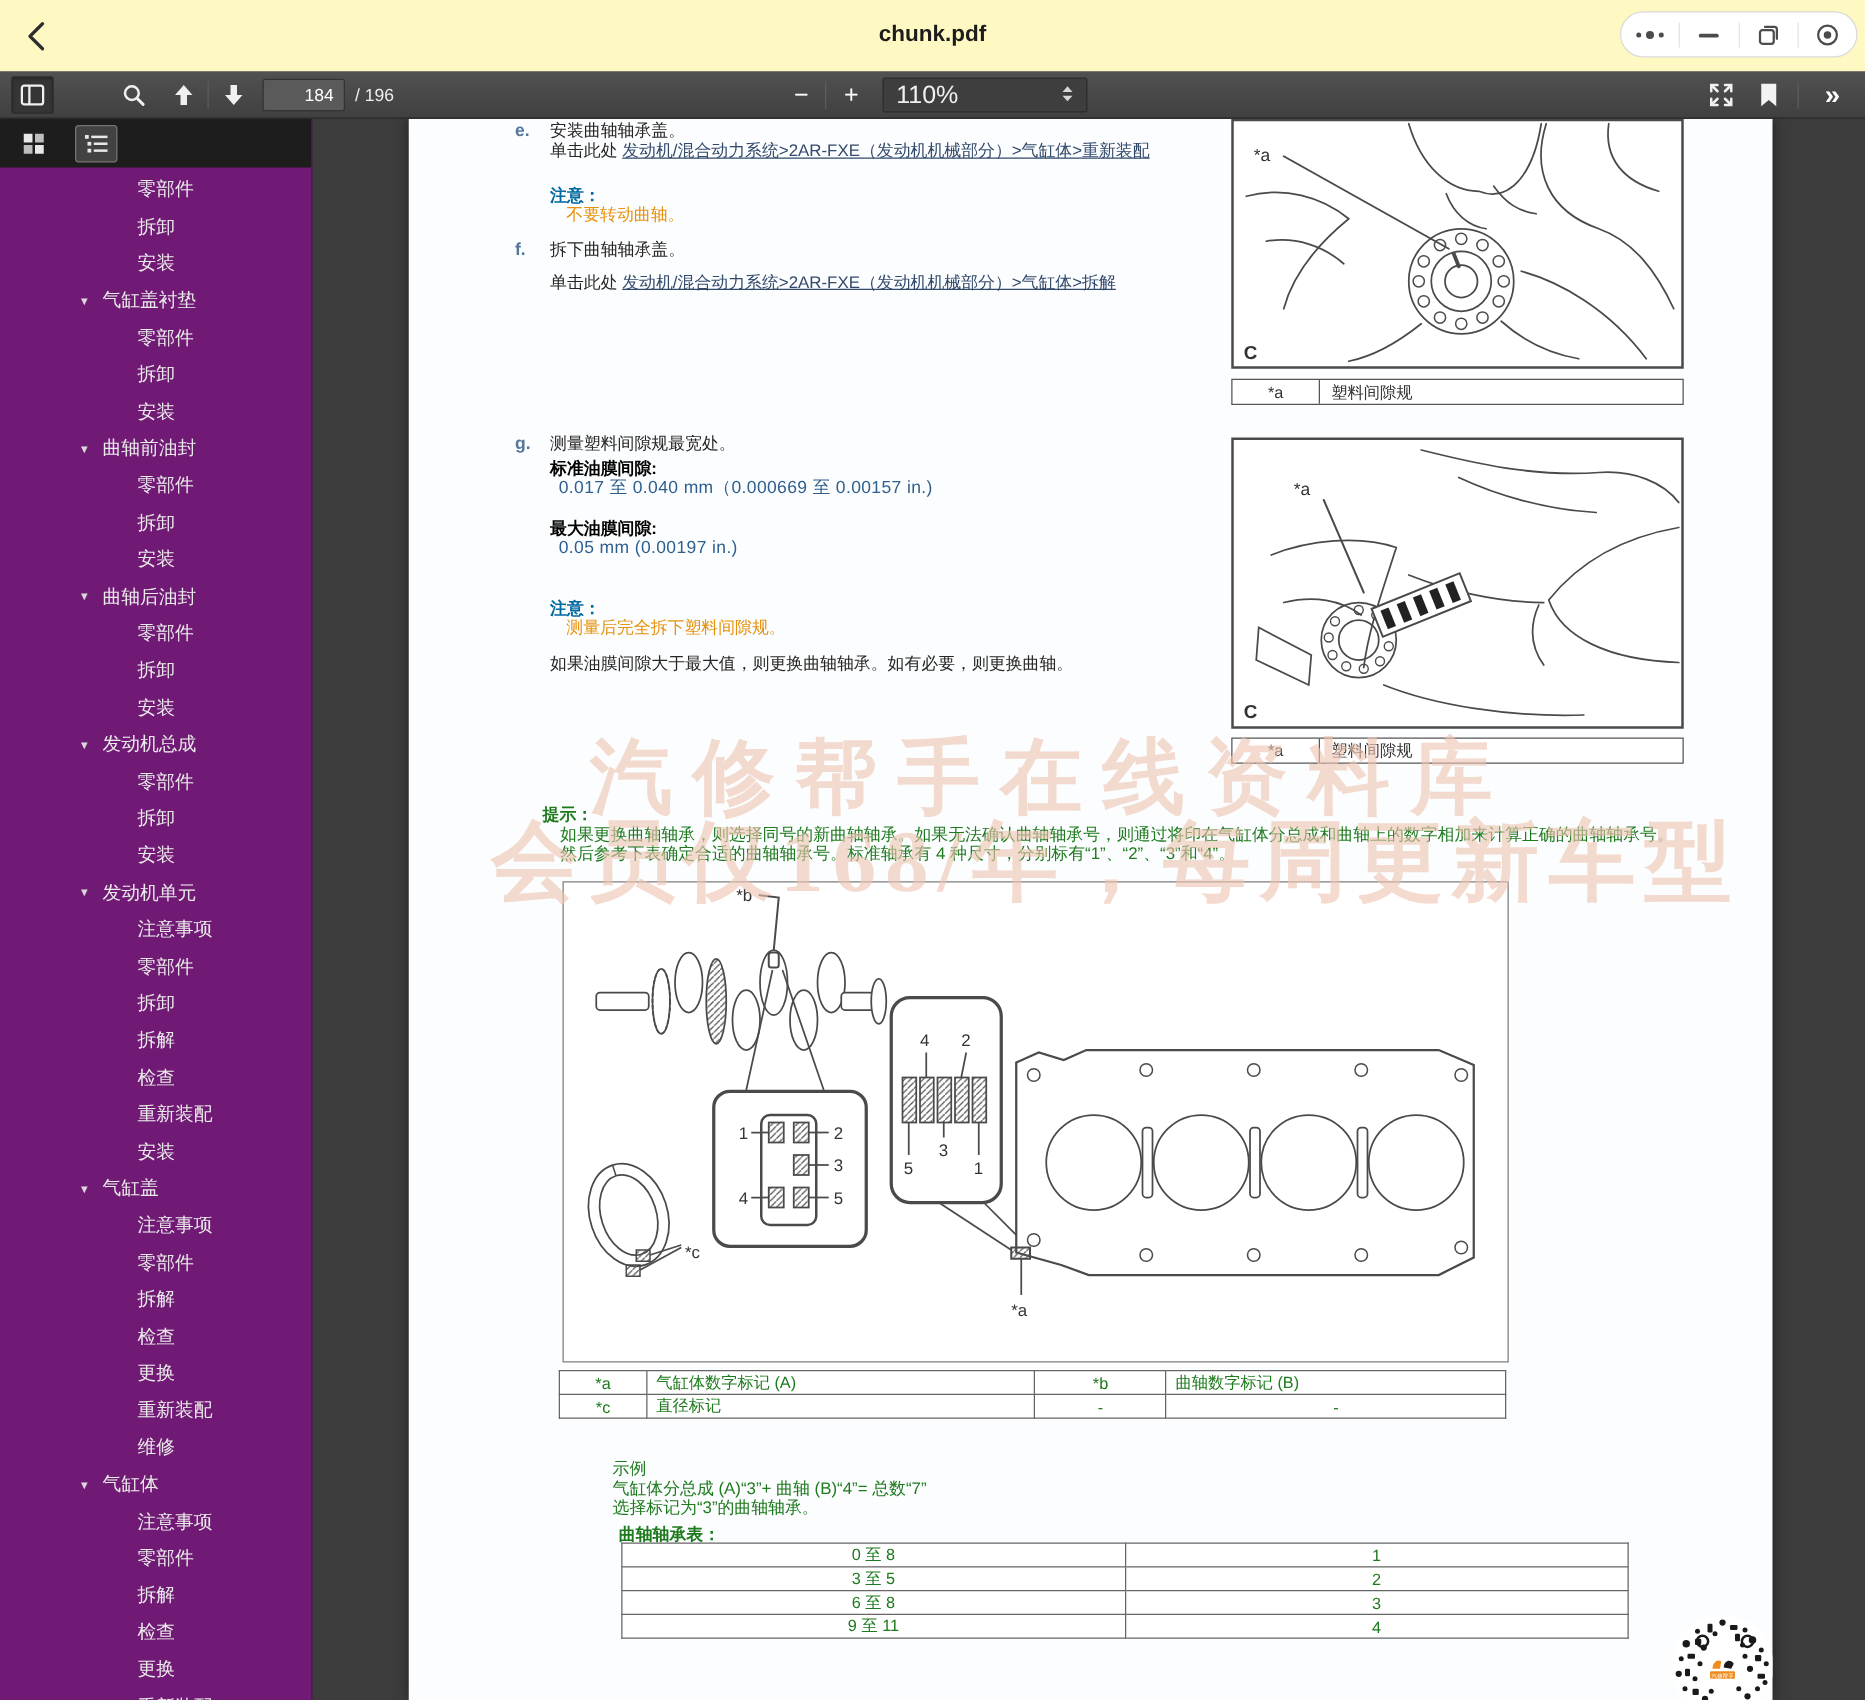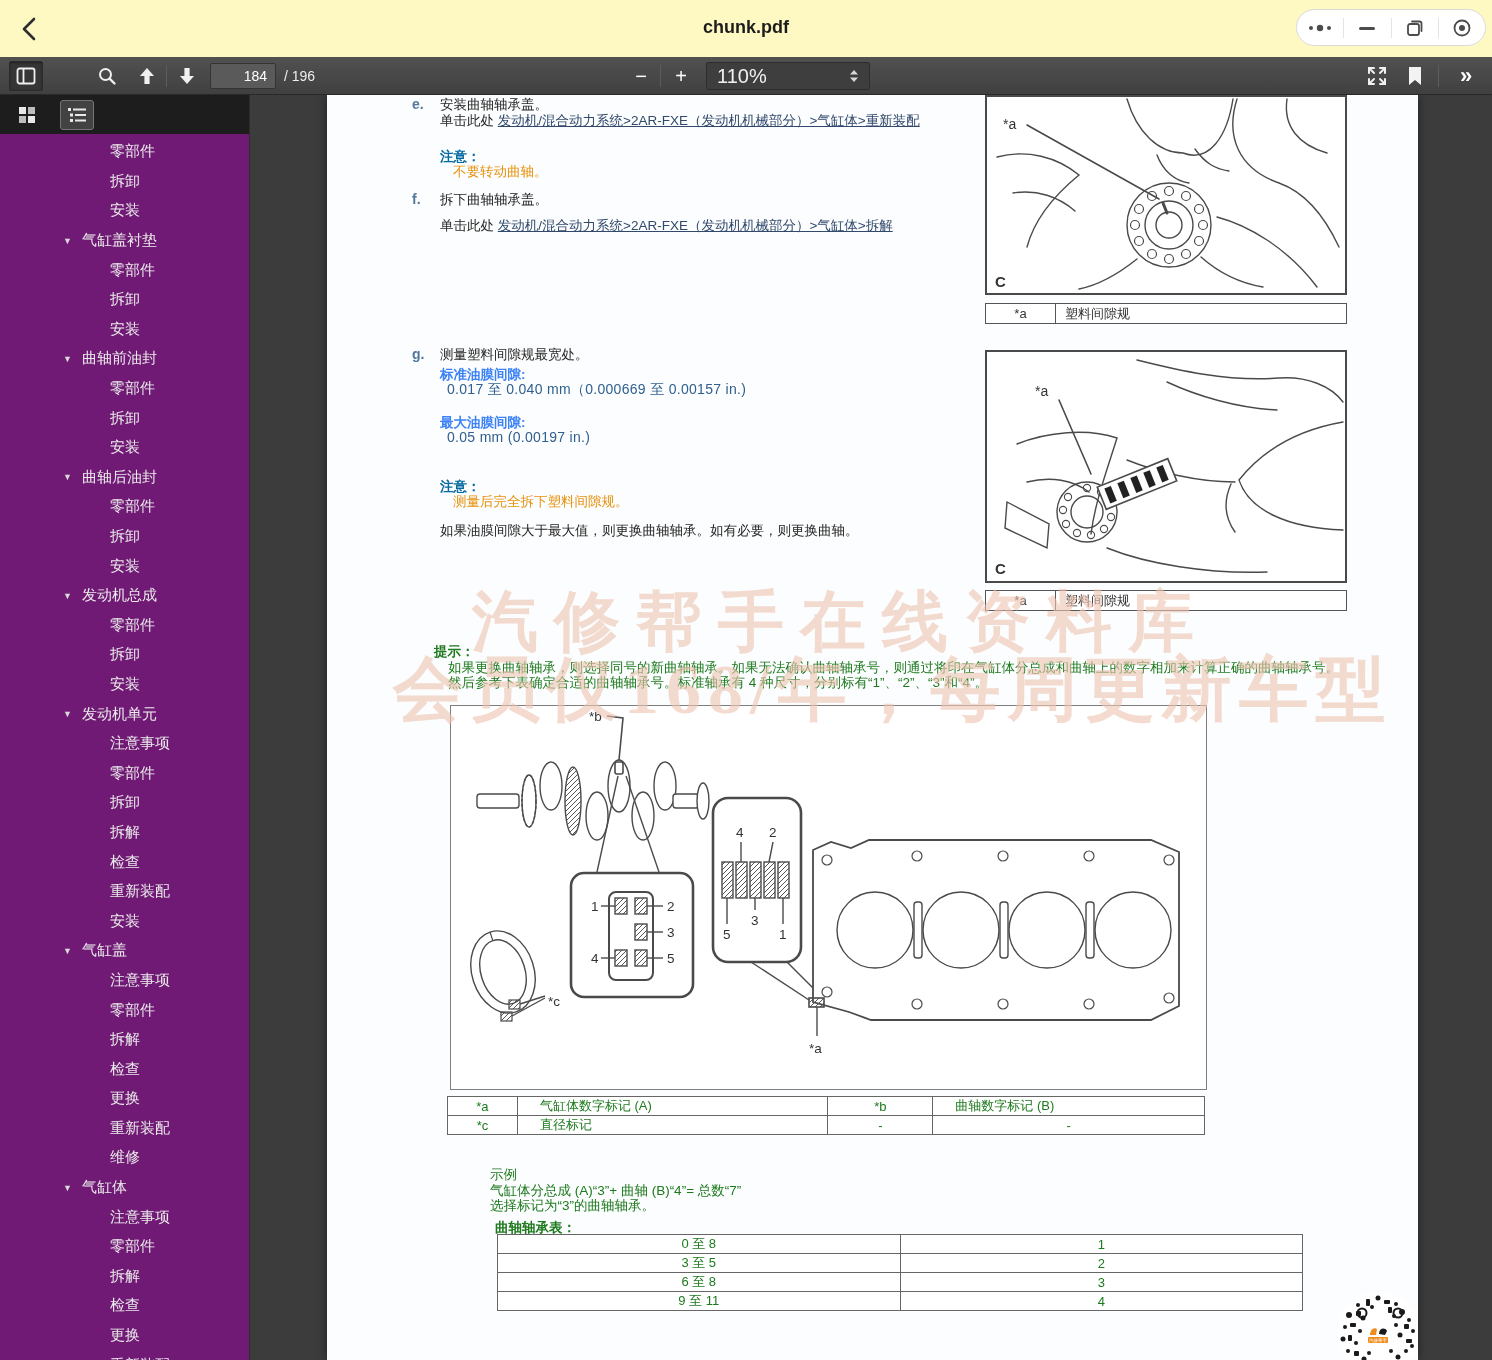--- a/index.html
+++ b/index.html
@@ -46,40 +46,40 @@
   
   .viewer { position:absolute; left:251px; top:95px; width:1241px; height:1265px; background:#3c3c3c; overflow:hidden; z-index:5; }
   .page { position:absolute; left:76px; top:0; width:1091px; height:1265px; background:#fcfdfe; box-shadow:0 0 10px rgba(0,0,0,.45); overflow:hidden; }
 
   .blk { position:absolute; font-size:13.5px; color:#262626; line-height:15px; }
   .step { display:flex; }
   .step-letter { width:28px; font-weight:700; color:#54779c; font-size:14px; }
   .lnk { color:#31496b; text-decoration:underline; cursor:pointer; }
   .notice-label { color:#0369a1; font-weight:700; margin-top:21px; }
   .notice-text { color:#e6920e; padding-left:13px; }
-  .spec-label { color:#3b82f6; font-weight:700; margin-top:5px; }
+  .spec-label { color:#000000; font-weight:700; margin-top:5px; }
   .spec-value { color:#2f5f8f; font-weight:400; font-size:14px; padding-left:7px; letter-spacing:.3px; }
   .gap7 { height:13px; }
 
   .figure-box { position:absolute; border:2px solid #4a4a4a; background:#fff; }
   .cap-table { position:absolute; border:1px solid #555; display:flex; background:#fff; font-size:13px; color:#333; }
   .cap-table .c1 { width:70px; border-right:1px solid #555; display:flex; align-items:center; justify-content:center; }
   .cap-table .c2 { flex:1; display:flex; align-items:center; padding-left:9px; }
 
   .hint { position:absolute; left:107px; top:549px; width:915px; color:#1d7a1d; font-size:13.5px; line-height:15.5px; }
   .hint .hint-label { font-weight:700; }
   .hint .hint-text { padding-left:14px; }
 
   .diagram-box { position:absolute; left:123px; top:610px; width:757px; height:385px; border:1px solid #7e7e7e; background:#fff; }
 
   table { border-collapse:collapse; background:#fff; }
   .legend-table { position:absolute; left:120px; top:1001px; width:758px; font-size:13px; color:#1d7a1d; }
   .legend-table td { border:1px solid #666; height:19px; }
   .legend-table .tc { text-align:center; }
-  .legend-table .tl { padding-left:22px; }
+  .legend-table .tl { padding-left:7px; }
 
   .example { position:absolute; left:163px; top:1072px; color:#1d7a1d; font-size:13.5px; line-height:15.5px; }
   .btable-label { position:absolute; left:168px; top:1124px; color:#1d7a1d; font-size:13.5px; font-weight:700; }
   .bearing-table { position:absolute; left:170px; top:1139px; width:806px; font-size:13px; color:#1d7a1d; }
   .bearing-table th { border:1px solid #666; height:20px; font-weight:700; background:#f1f1f1; }
   .bearing-table td { border:1px solid #666; height:19px; text-align:center; }
 
   .wm { position:absolute; color:#eec5b2; opacity:.62; font-family:"Liberation Serif","DejaVu Serif",serif; font-weight:700; white-space:nowrap; pointer-events:none; z-index:6; }
   .wm1 { left:145px; top:482px; font-size:66px; letter-spacing:16px; }
   .wm2 { left:66px; top:548px; font-size:70px; letter-spacing:7px; }

